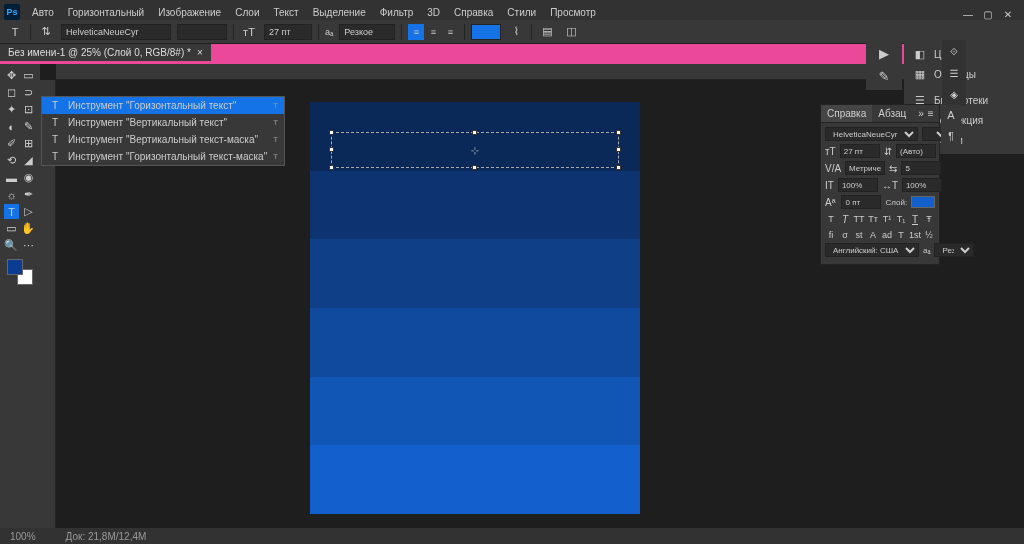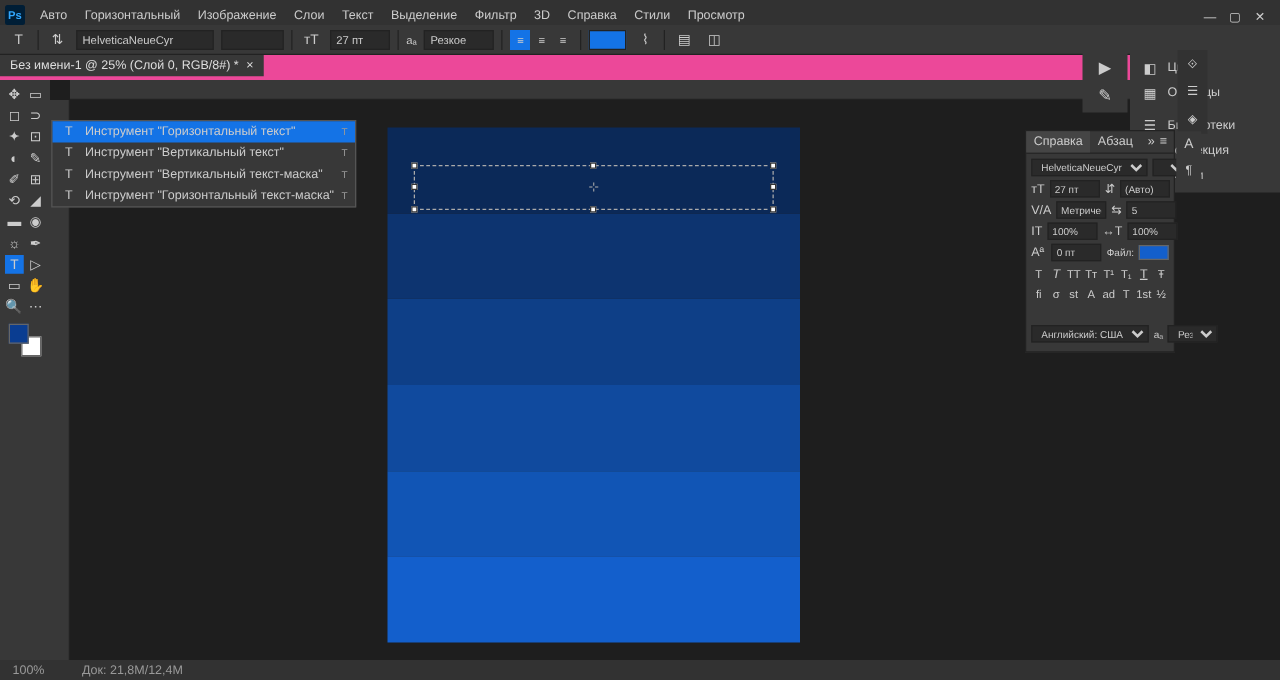--- a/index.html
+++ b/index.html
@@ -288,21 +288,21 @@
     </div>
     <div class="char-row">
       <span class="char-ico">IT</span>
         <input class="char-input" value="100%" style="">
       <span class="char-ico">↔T</span>
         <input class="char-input" value="100%" style="">
     </div>
     <div class="char-row">
       <span class="char-ico">Aª</span>
         <input class="char-input" value="0 пт" style="">
-      <span style="font-size:8px">Файл:</span>
+      <span style="font-size:8px">Слой:</span>
         <div class="color-swatch"></div>
     </div>
     <div class="btn-row">
       <span>T</span>
         <span>
           <i>T</i>
         </span>
       <span>TT</span>
         <span>Tᴛ</span>
       <span>T¹</span>
@@ -315,21 +315,21 @@
     <div class="btn-row">
       <span>fi</span>
         <span>σ</span>
         <span>st</span>
       <span>A</span>
         <span>ad</span>
         <span>T</span>
       <span>1st</span>
         <span>½</span>
     </div>
-    <div class="char-row" style="margin-top:18px">
+    <div class="char-row" style="margin-top:1px">
       <select class="char-sel"><option>Английский: США</option></select>
       <span style="font-size:8px">aₐ</span>
       <select class="char-sel" style="width:40px"><option>Резкое</option></select>
     </div>
   </div>
 </div>
 
 <div class="statusbar">
   <span>100%</span>
   <span>Док: 21,8М/12,4М</span>

